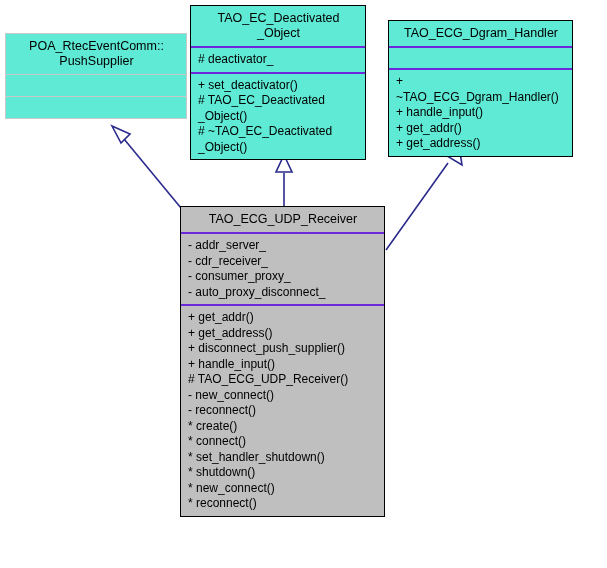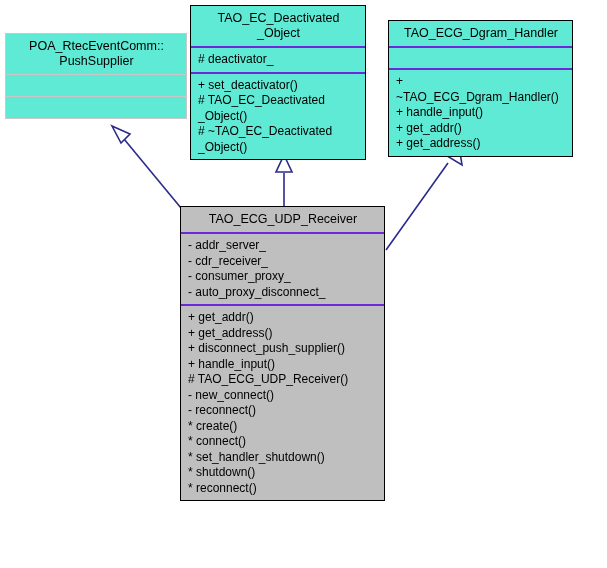--- a/index.html
+++ b/index.html
@@ -142,17 +142,18 @@
       <div class="member">+ get_address()</div>
       <div class="member">+ disconnect_push_supplier()</div>
       <div class="member">+ handle_input()</div>
       <div class="member"># TAO_ECG_UDP_Receiver()</div>
       <div class="member">- new_connect()</div>
       <div class="member">- reconnect()</div>
       <div class="member">* create()</div>
       <div class="member">* connect()</div>
       <div class="member">* set_handler_shutdown()</div>
       <div class="member">* shutdown()</div>
+      <div class="member">* new_connect()</div>
       <div class="member">* reconnect()</div>
     </div>
   </div>
 
 </div>
 
 </body></html>

